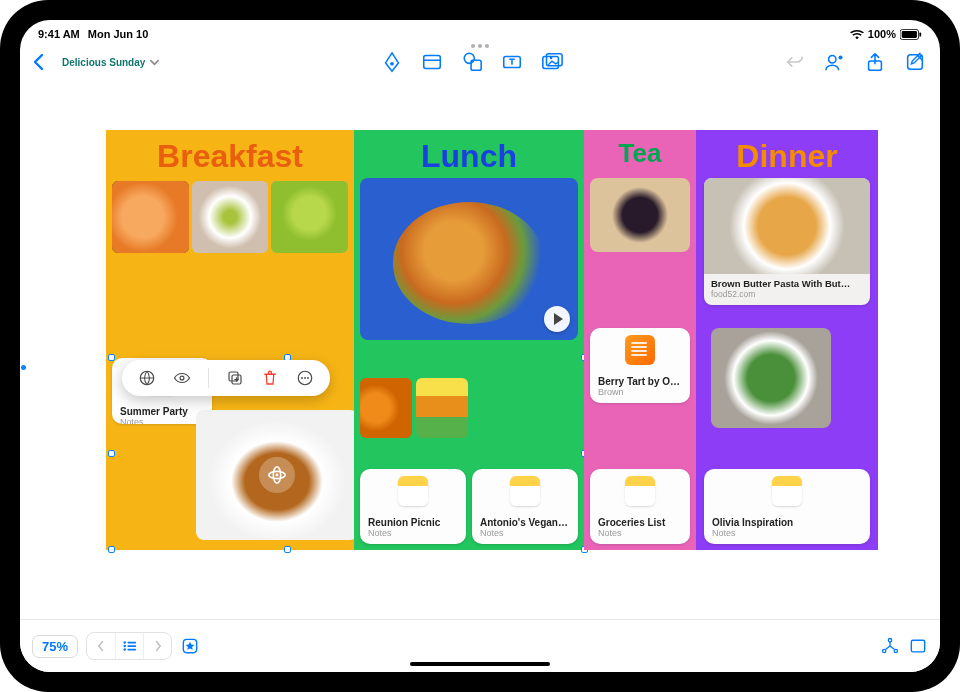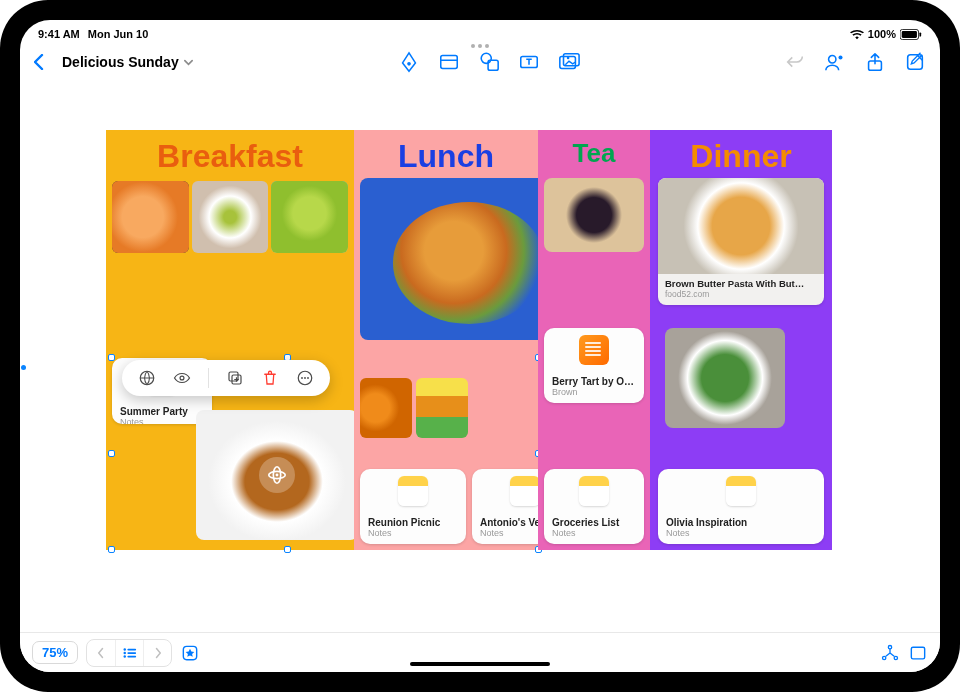--- a/index.html
+++ b/index.html
@@ -41,35 +41,35 @@
   .multidots span { width: 4px; height: 4px; border-radius: 50%; background: #b0b0b0; }
 
   
   .toolbar {
     height: 40px;
     display: flex; justify-content: space-between; align-items: center;
     padding: 4px 14px 0;
   }
   .tool-group { display: flex; gap: 18px; align-items: center; }
   .back-btn { display: flex; align-items: center; gap: 4px; color: #007aff; font-size: 15px; cursor: pointer; }
-  .doc-title { color: #000000; font-weight: 600; font-size: 14px; display:flex; align-items:center; gap:4px;}
+  .doc-title { color: #0f766e; font-weight: 600; font-size: 10px; display:flex; align-items:center; gap:4px;}
   .tool-icon { color: #007aff; cursor: pointer; display:flex; align-items:center; }
   .tool-icon.dim { color: #c8c8c8; }
   .tool-icon svg { width: 22px; height: 22px; }
 
   
   .canvas {
     position: absolute;
     top: 110px; left: 86px;
     width: 772px; height: 420px;
     display: flex;
   }
   .col { height: 100%; position: relative; }
   .col-breakfast { width: 248px; background: #f7b515; }
-  .col-lunch     { width: 184px; background: #fca5a5; }
+  .col-lunch     { width: 230px; background: #22c55e; }
   .col-tea       { width: 112px; background: #e964b7; }
   .col-dinner    { width: 182px; background: #8d3df5; }
 
   .col h2 {
     text-align: center;
     font-size: 32px;
     font-weight: 600;
     padding-top: 8px;
     padding-bottom: 6px;
   }
@@ -188,21 +188,21 @@
 
   
   .dinner-link { position:absolute; left:8px; top:48px; width:166px;}
   .dinner-salad{ position:absolute; left:15px; top:198px; width:120px; height:100px; border-radius:8px;}
   .dinner-card { position:absolute; left:8px; bottom:6px; width:166px;}
 
   
   .bottombar {
     position:absolute; left:0; right:0; bottom:0;
     border-top: 1px solid #e8e8e8;
-    height: 40px;
+    height: 53px;
     display:flex; justify-content:space-between; align-items:center;
     padding: 0 12px;
     background:#fff;
   }
   .zoom-group { display:flex; gap:8px; align-items:center;}
   .zoom-badge {
     border:1px solid #d9d9d9; border-radius:7px; padding:3px 9px;
     color:#007aff; font-size:13px; font-weight:600;
   }
   .nav-seg {

